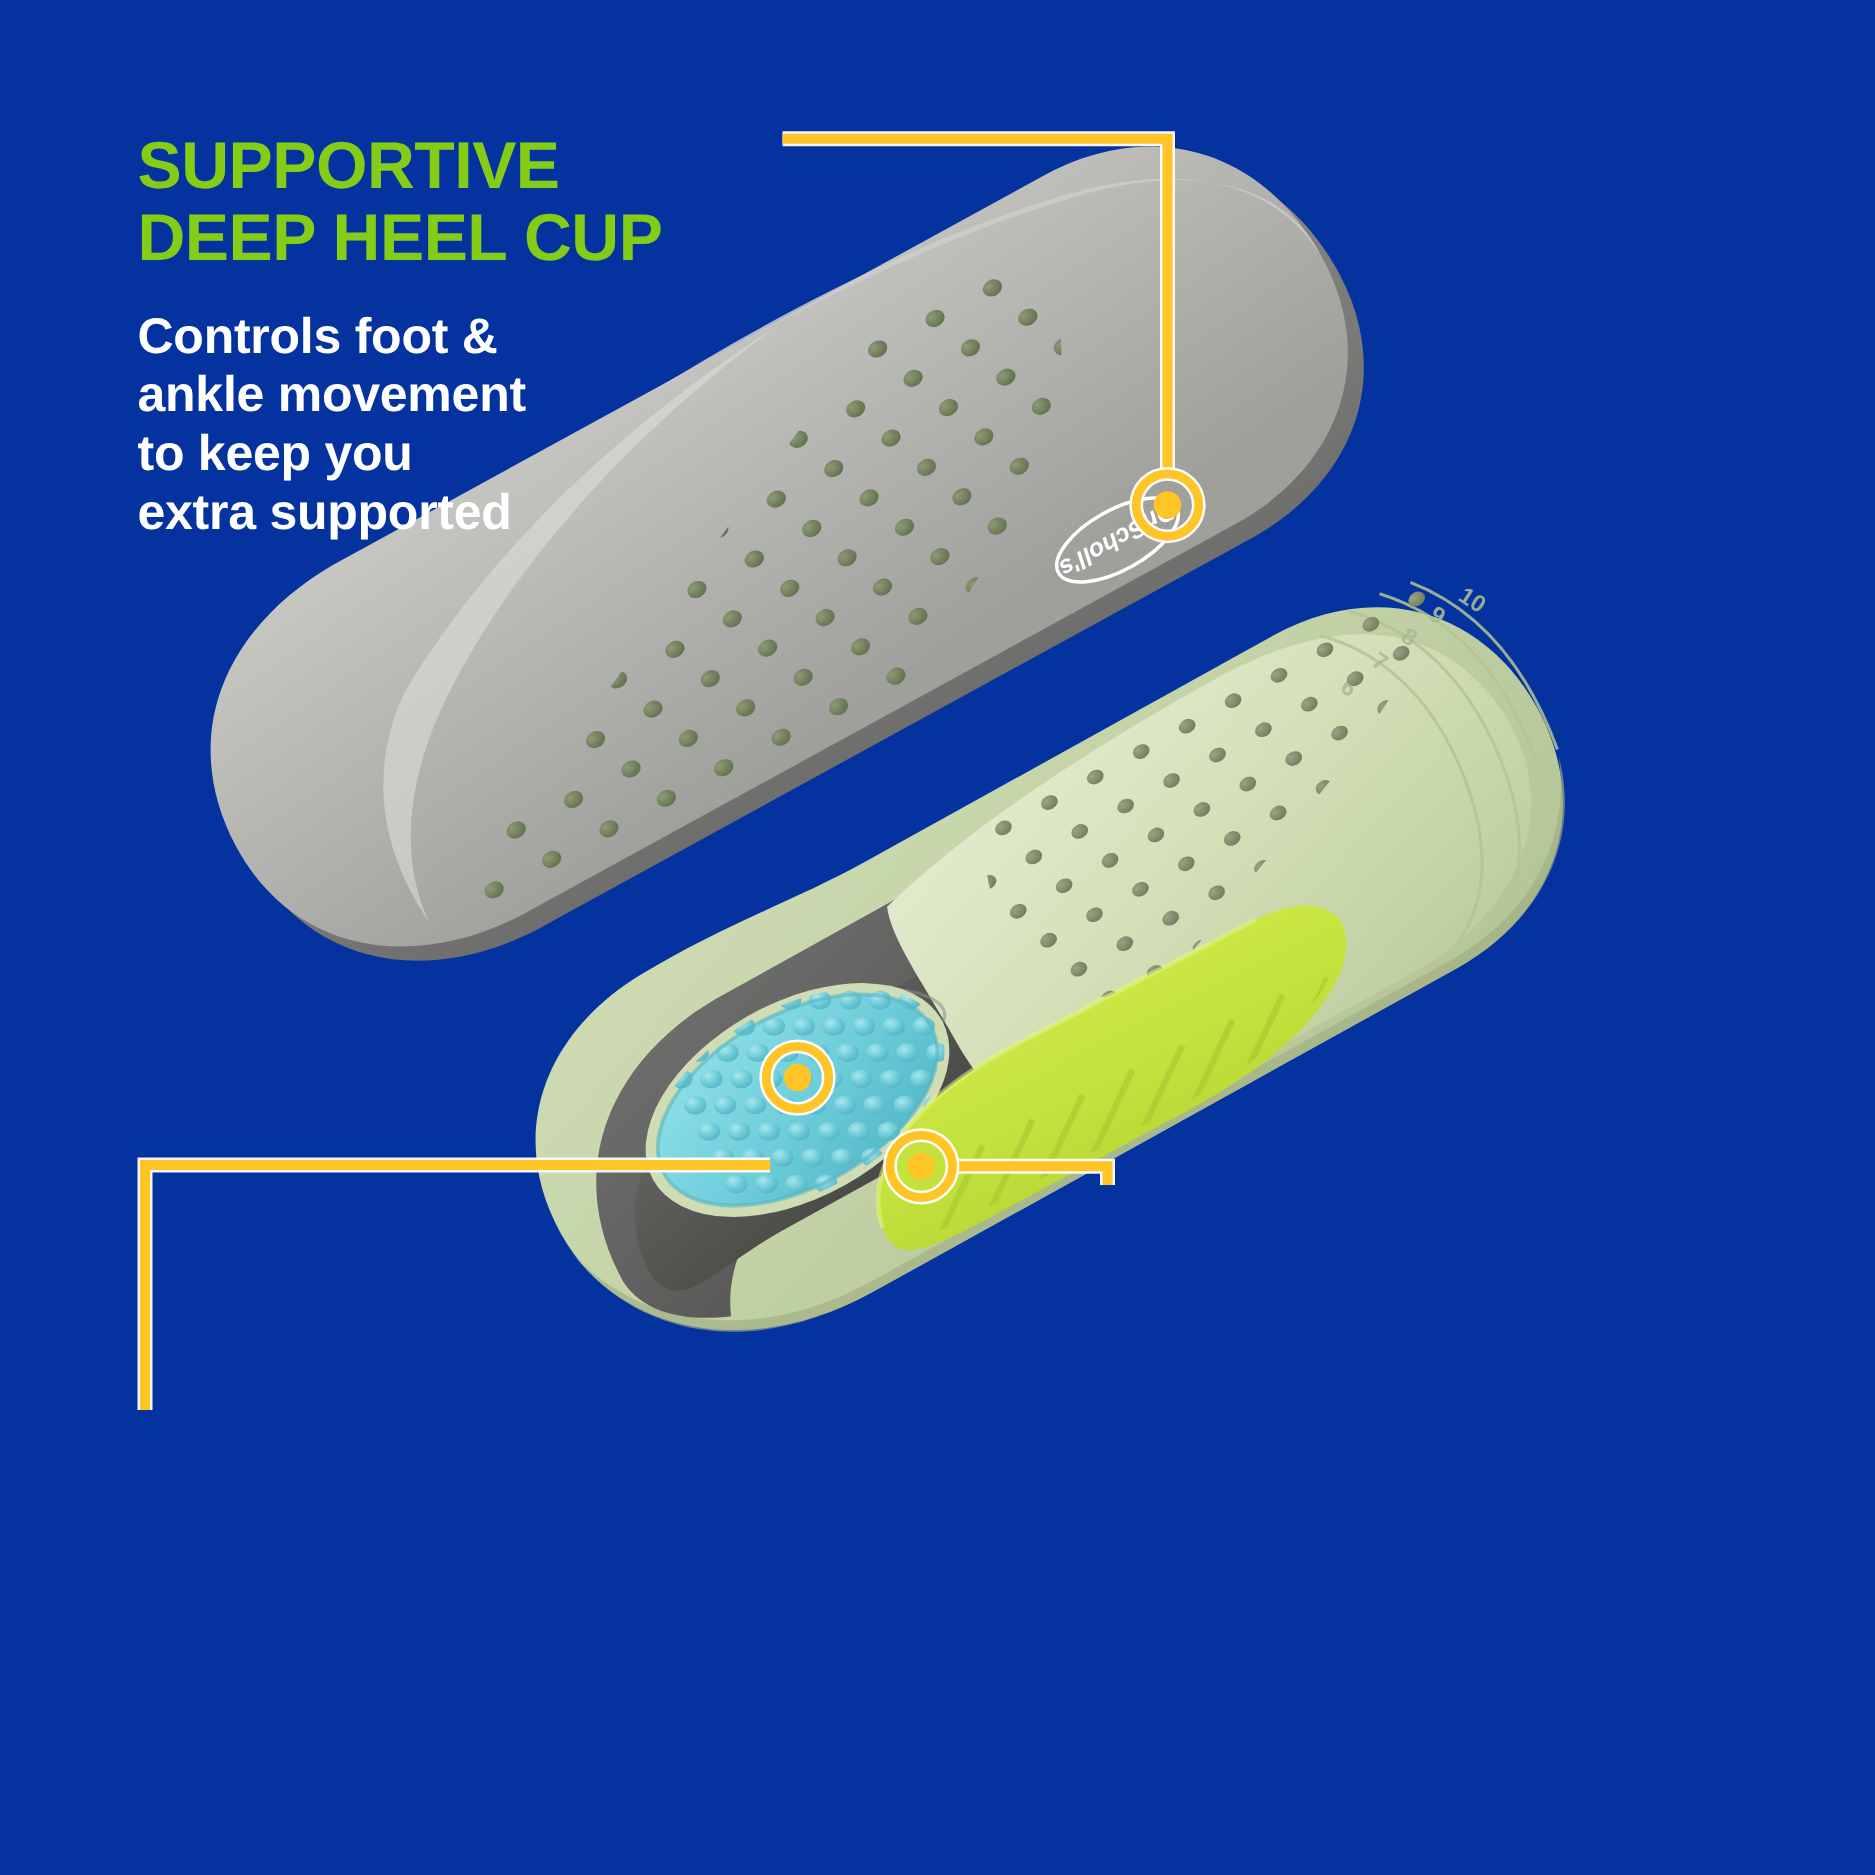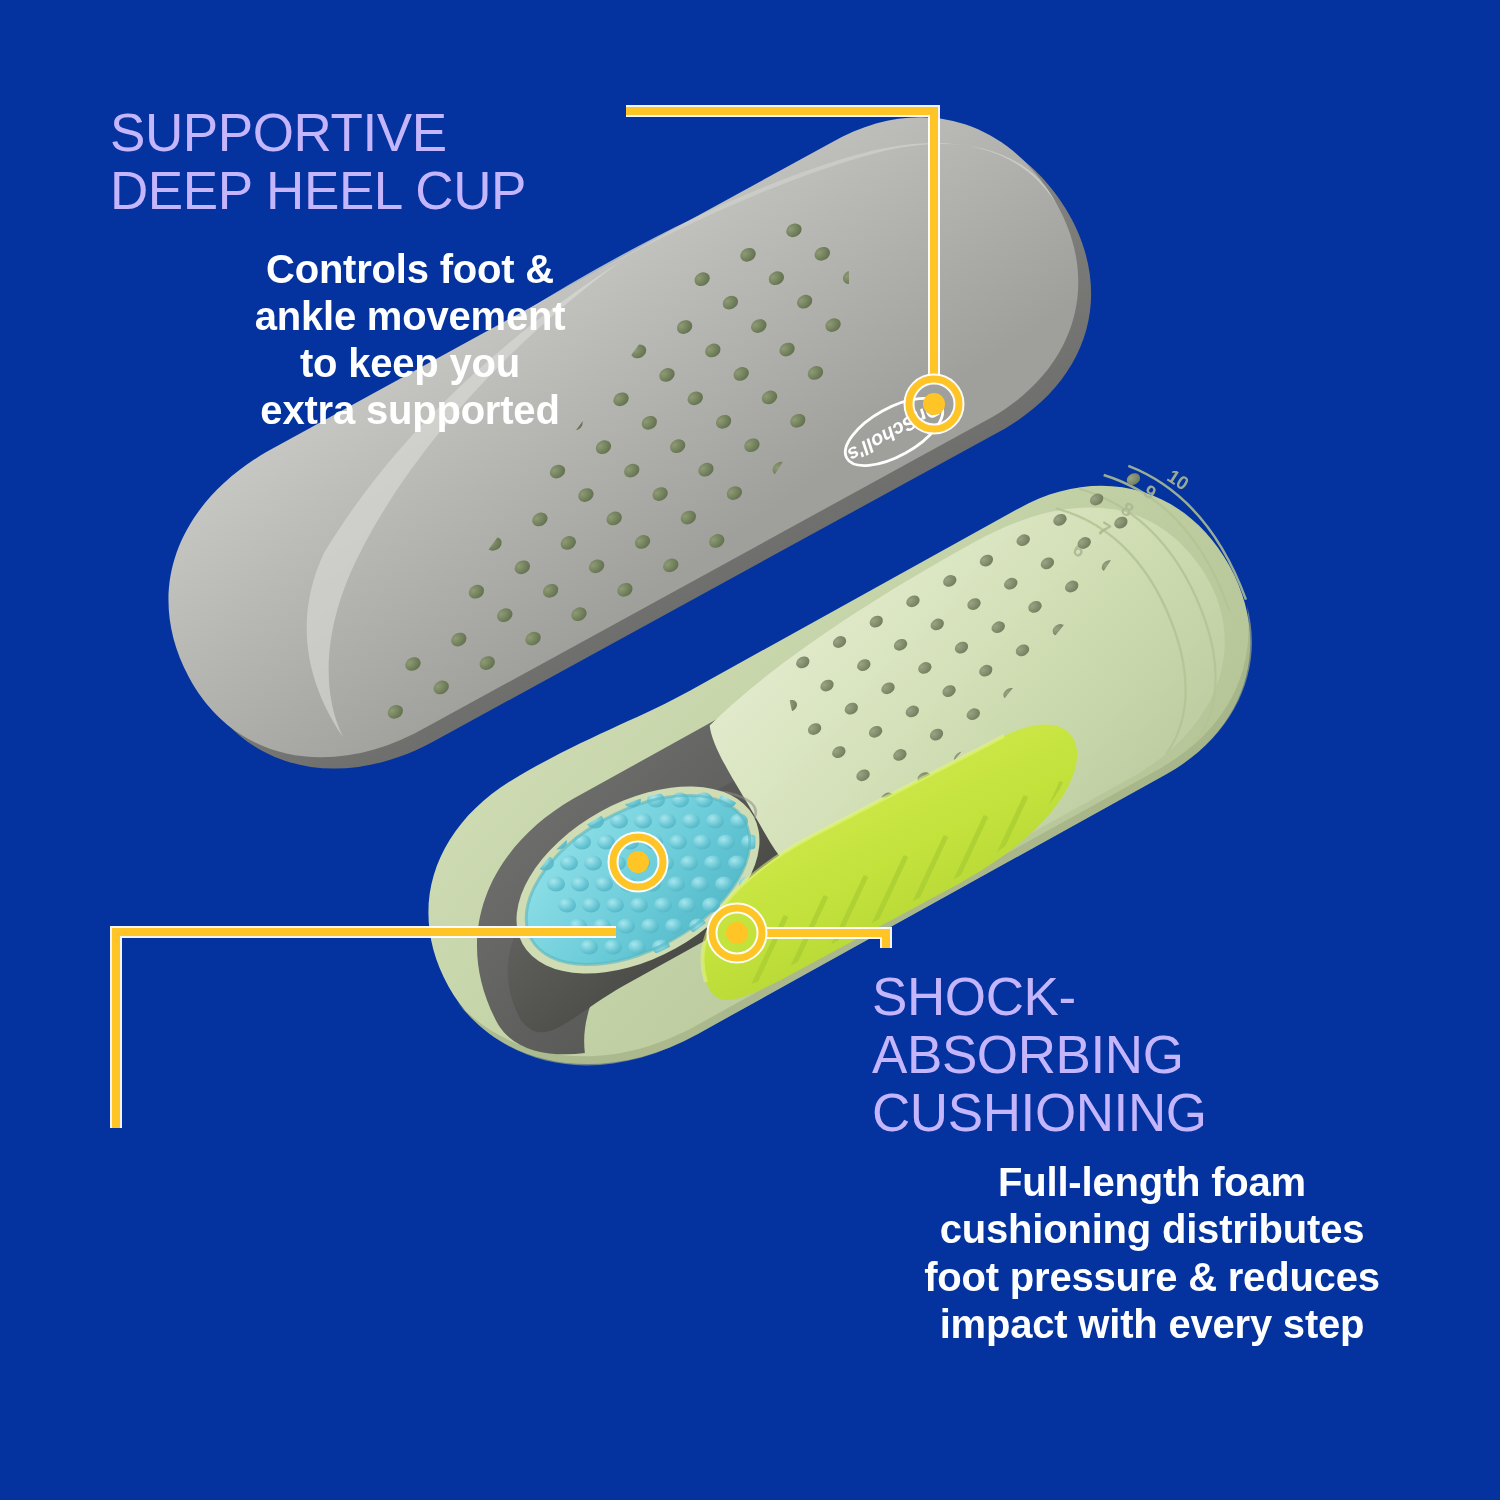--- a/index.html
+++ b/index.html
@@ -8,36 +8,35 @@
     background:#0433a0;
     font-family:"Liberation Sans", sans-serif;
     overflow:hidden;
     position:relative;
   }
   #stage { position:absolute; inset:0; width:1500px; height:1500px; }
 
   
   .callout { position:absolute; }
   .heading {
-    color:#c4b5fd;
-    font-weight:normal;
+    color:#84cc16;
+    font-weight:bold;
     font-size:53px;
     line-height:1.09;
     letter-spacing:-0.4px;
     text-transform:uppercase;
     white-space:pre-line;
   }
   .body {
     color:#ffffff;
     font-weight:bold;
     font-size:40px;
     line-height:1.18;
     letter-spacing:-0.2px;
     white-space:pre-line;
-    text-align:center;
   }
   .gap-lg { margin-top:26px; }
   .gap-sm { margin-top:18px; }
 
   #co-heel   { left:110px; top:104px;  width:600px; }
   #co-arch   { left:108px; top:1145px; width:640px; }
   #co-shock  { left:872px; top:968px;  width:560px; }
 
   
   #art { position:absolute; inset:0; }
@@ -592,23 +591,14 @@
   <div class="callout" id="co-heel">
     <div class="heading">SUPPORTIVE
 DEEP HEEL CUP</div>
     <div class="body gap-lg">Controls foot &amp;
 ankle movement
 to keep you
 extra supported</div>
   </div>
 
 
-  <div class="callout" id="co-shock">
-    <div class="heading">SHOCK-
-ABSORBING
-CUSHIONING</div>
-    <div class="body gap-sm">Full-length foam
-cushioning distributes
-foot pressure &amp; reduces
-impact with every step</div>
-  </div>
 
 </div>
 
 </body></html>

